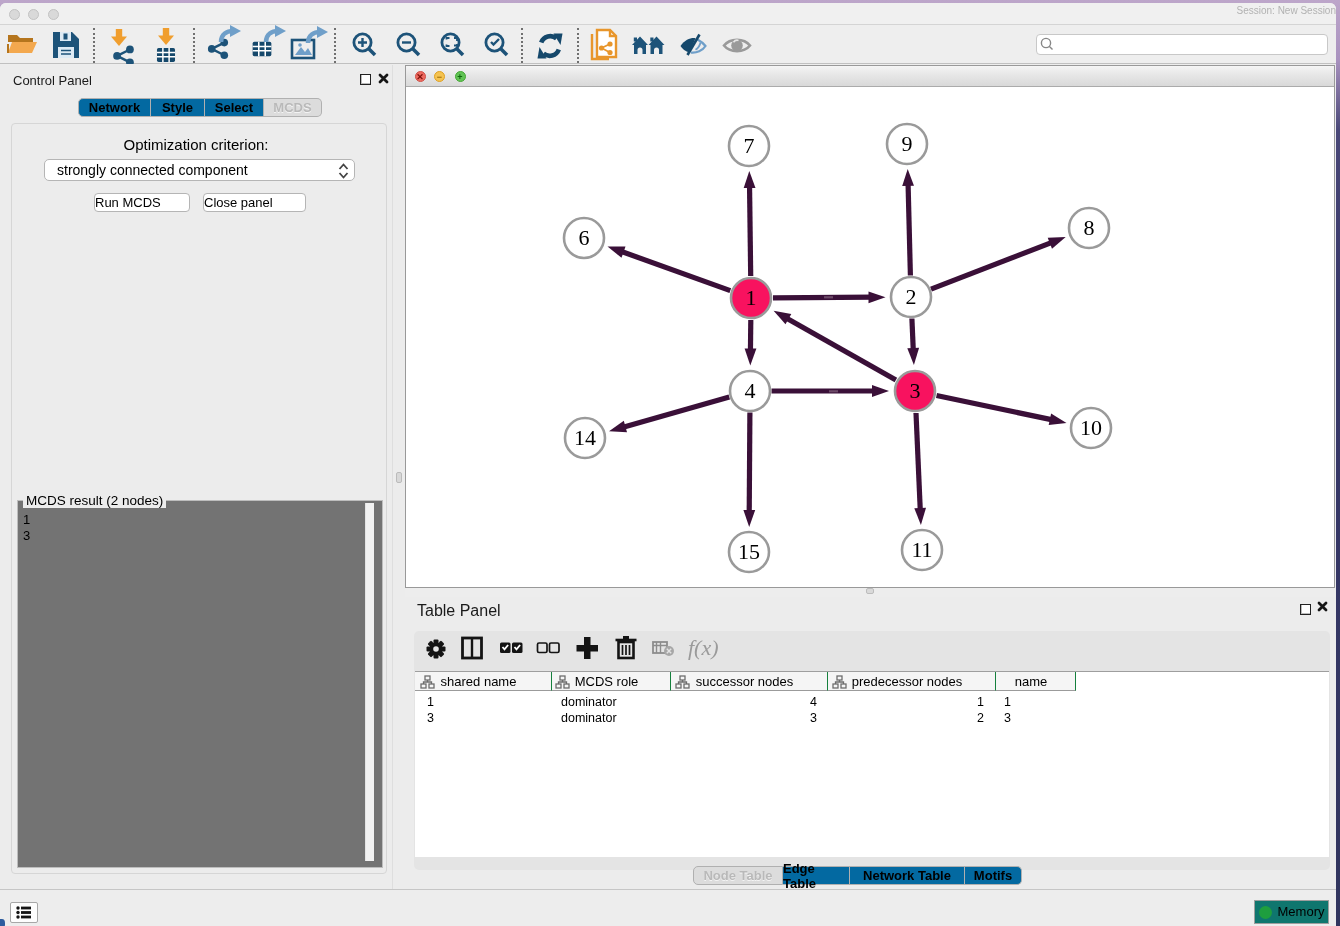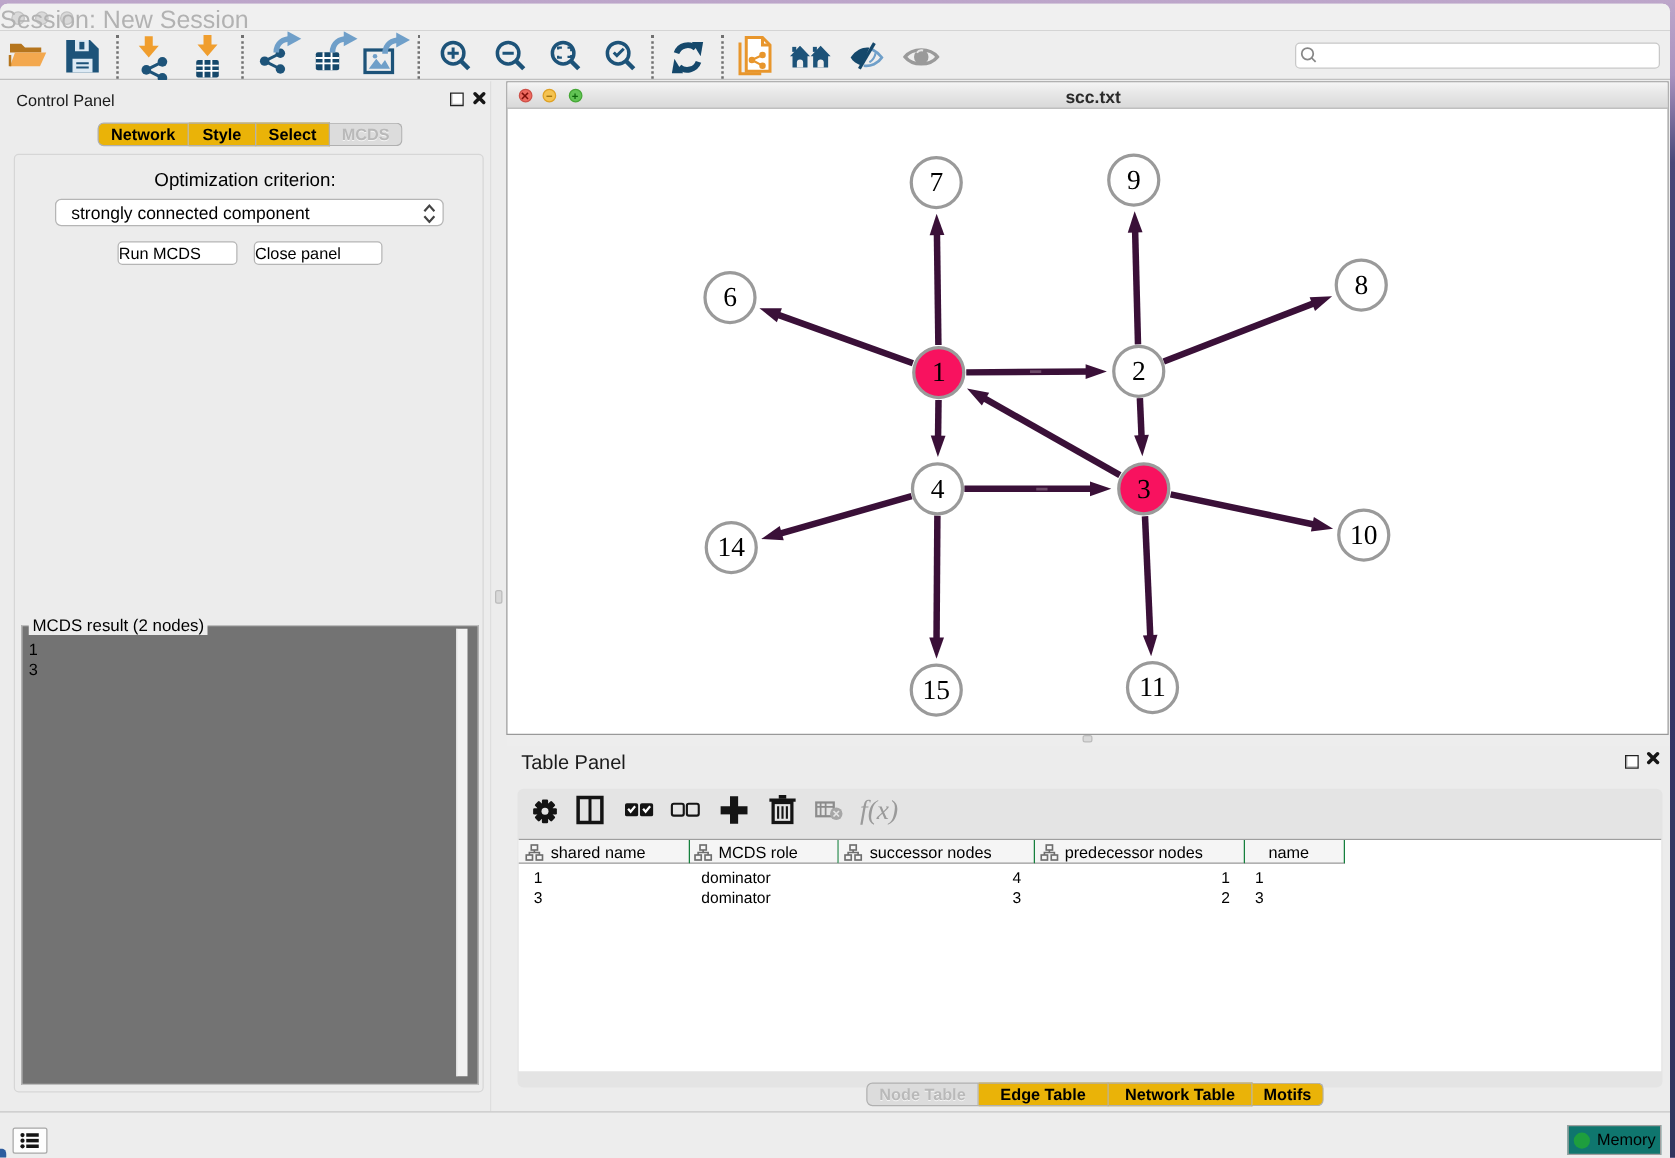--- a/index.html
+++ b/index.html
@@ -2,32 +2,32 @@
 <html><head><meta charset="utf-8">
 <style>
 *{margin:0;padding:0;box-sizing:border-box}
 html,body{width:1340px;height:926px;overflow:hidden;font-family:"Liberation Sans",sans-serif;background:#8d7fae}
 #desk{position:absolute;inset:0;background:linear-gradient(180deg,#bda6ca 0,#a992bf 60px,#4a4878 130px,#38386a 300px,#31355e 926px)}
 #blob{position:absolute;left:0;top:919px;width:5px;height:7px;background:#2d5c9e;border-radius:0 60% 10% 0;z-index:9}
 #win{position:absolute;left:0;top:3px;width:1336px;height:923px;background:#ededed;border-radius:6px 6px 0 0}
 
 #titlebar{position:absolute;left:0;top:0;width:100%;height:22px;background:#f0f0f0;border-radius:6px 6px 0 0;border-bottom:1px solid #d4d4d4}
 .tl{position:absolute;top:6px;width:11px;height:11px;border-radius:50%;background:#d9d9d9;border:1px solid #c3c3c3}
-#wtitle{position:absolute;top:2px;left:0;width:100%;text-align:left;font-size:20px;color:#b2b2b2}
+#wtitle{position:absolute;top:2px;left:0;width:100%;text-align:right;font-size:10px;color:#b2b2b2}
 
 #toolbar{position:absolute;left:0;top:22px;width:100%;height:39px;background:#eeeeee;border-bottom:1px solid #c0c0c0}
 .tsep{position:absolute;top:3px;height:35px;width:0;border-left:2px dotted #707070}
 #search{position:absolute;left:1036px;top:9px;width:292px;height:21px;background:#fff;border:1px solid #c8c8c8;border-radius:4px}
 
 #cpanel{position:absolute;left:0;top:62px;width:392px;height:827px;background:#ececec}
 #cphead{position:absolute;left:13px;top:8px;font-size:13px;color:#1a1a1a}
 .fbtn{position:absolute;top:9px;width:11px;height:11px;border:1.5px solid #222;background:#fff;box-shadow:1px -1px 0 #bbb inset}
 .xbtn{position:absolute;top:8px;width:11px;height:11px}
 .tabrow{position:absolute;display:flex;height:19px;font-size:13px}
-.tab{border:1px solid #b0b0b0;border-left:none;background:#eab308;color:#000;font-weight:bold;display:flex;align-items:center;justify-content:center;height:19px}
+.tab{border:1px solid #b0b0b0;border-left:none;background:#0369a1;color:#000;font-weight:bold;display:flex;align-items:center;justify-content:center;height:19px}
 .tab.first{border-left:1px solid #b0b0b0;border-radius:5px 0 0 5px}
 .tab.last{border-radius:0 5px 5px 0}
 .tab.dis{background:#dcdcdc;color:#b9b9b9;text-shadow:0 1px 0 #f4f4f4}
 #cpinner{position:absolute;left:11px;top:58px;width:376px;height:751px;border:1px solid #d6d6d6;border-radius:4px;background:#ececec}
 #optlabel{position:absolute;left:0;top:71px;width:100%;text-align:center;font-size:15px;color:#000}
 #combo{position:absolute;left:44px;top:94px;width:311px;height:22px;background:#fff;border:1px solid #b5b5b5;border-radius:5px;font-size:14px;color:#000;line-height:20px;padding-left:12px}
 .btn{position:absolute;top:128px;height:19px;background:#fff;border:1px solid #b5b5b5;border-radius:4px;font-size:13px;color:#000;line-height:17px}
 #fieldset{position:absolute;left:17px;top:435px;width:366px;height:368px;border:1px solid #bdbdbd;background:#737373}
 #legend{position:absolute;left:5px;top:-8px;background:#ececec;font-size:13.5px;color:#000;padding:0 3px}
 #resulttext{position:absolute;left:5px;top:11px;font-size:13px;line-height:16px;color:#000}
@@ -228,21 +228,20 @@
     </div>
   </div>
   <div id="vsplit">
       <div id="vgrip"></div>
     </div>
   <div id="netwin">
     <div id="nettitle">
       <div class="tl2" style="left:8.5px;background:#ee6b60;border:1px solid #ce5048;color:#7e100a">✕</div>
       <div class="tl2" style="left:28px;background:#f5c350;border:1px solid #dfa123;color:#9a6c08">−</div>
       <div class="tl2" style="left:48.5px;background:#61c354;border:1px solid #45a735;color:#0c650b">+</div>
-      <div id="ntext" style="padding-left:9px">scc.txt</div>
     </div>
     <div id="graph">
         <svg width="928" height="502">
 <g stroke="#3a1038" stroke-width="5.2" fill="#3a1038">
 <line x1="344.7" y1="189.0" x2="343.5" y2="95.9"></line>
 <line x1="324.3" y1="203.6" x2="212.7" y2="163.5"></line>
 <line x1="367.0" y1="210.9" x2="467.6" y2="210.2"></line>
 <line x1="344.8" y1="233.0" x2="344.4" y2="266.6"></line>
 <line x1="489.9" y1="293.1" x2="378.0" y2="229.7"></line>
 <line x1="504.4" y1="188.5" x2="502.0" y2="93.9"></line>
@@ -402,21 +401,21 @@
         <div class="trow" style="left:589px;top:23px">1</div>
         <div class="trow" style="left:12px;top:39px">3</div>
         <div class="trow" style="left:146px;top:39px">dominator</div>
         <div class="trow" style="left:256px;top:39px;width:146px;text-align:right">3</div>
         <div class="trow" style="left:413px;top:39px;width:156px;text-align:right">2</div>
         <div class="trow" style="left:589px;top:39px">3</div>
       </div>
     </div>
     <div class="btabrow" style="left:288px">
       <div class="tab first dis" style="width:90px">Node Table</div>
-      <div class="tab" style="width:104px">Edge Table</div>
+      <div class="tab" style="width:67px">Edge Table</div>
       <div class="tab" style="width:115px">Network Table</div>
       <div class="tab last" style="width:57px">Motifs</div>
     </div>
   </div>
   <div id="status">
     <div id="listbtn">
         <svg width="26" height="19">
           <g fill="#141414">
             <circle cx="7" cy="5" r="1.7"></circle>
             <circle cx="7" cy="9.5" r="1.7"></circle>

